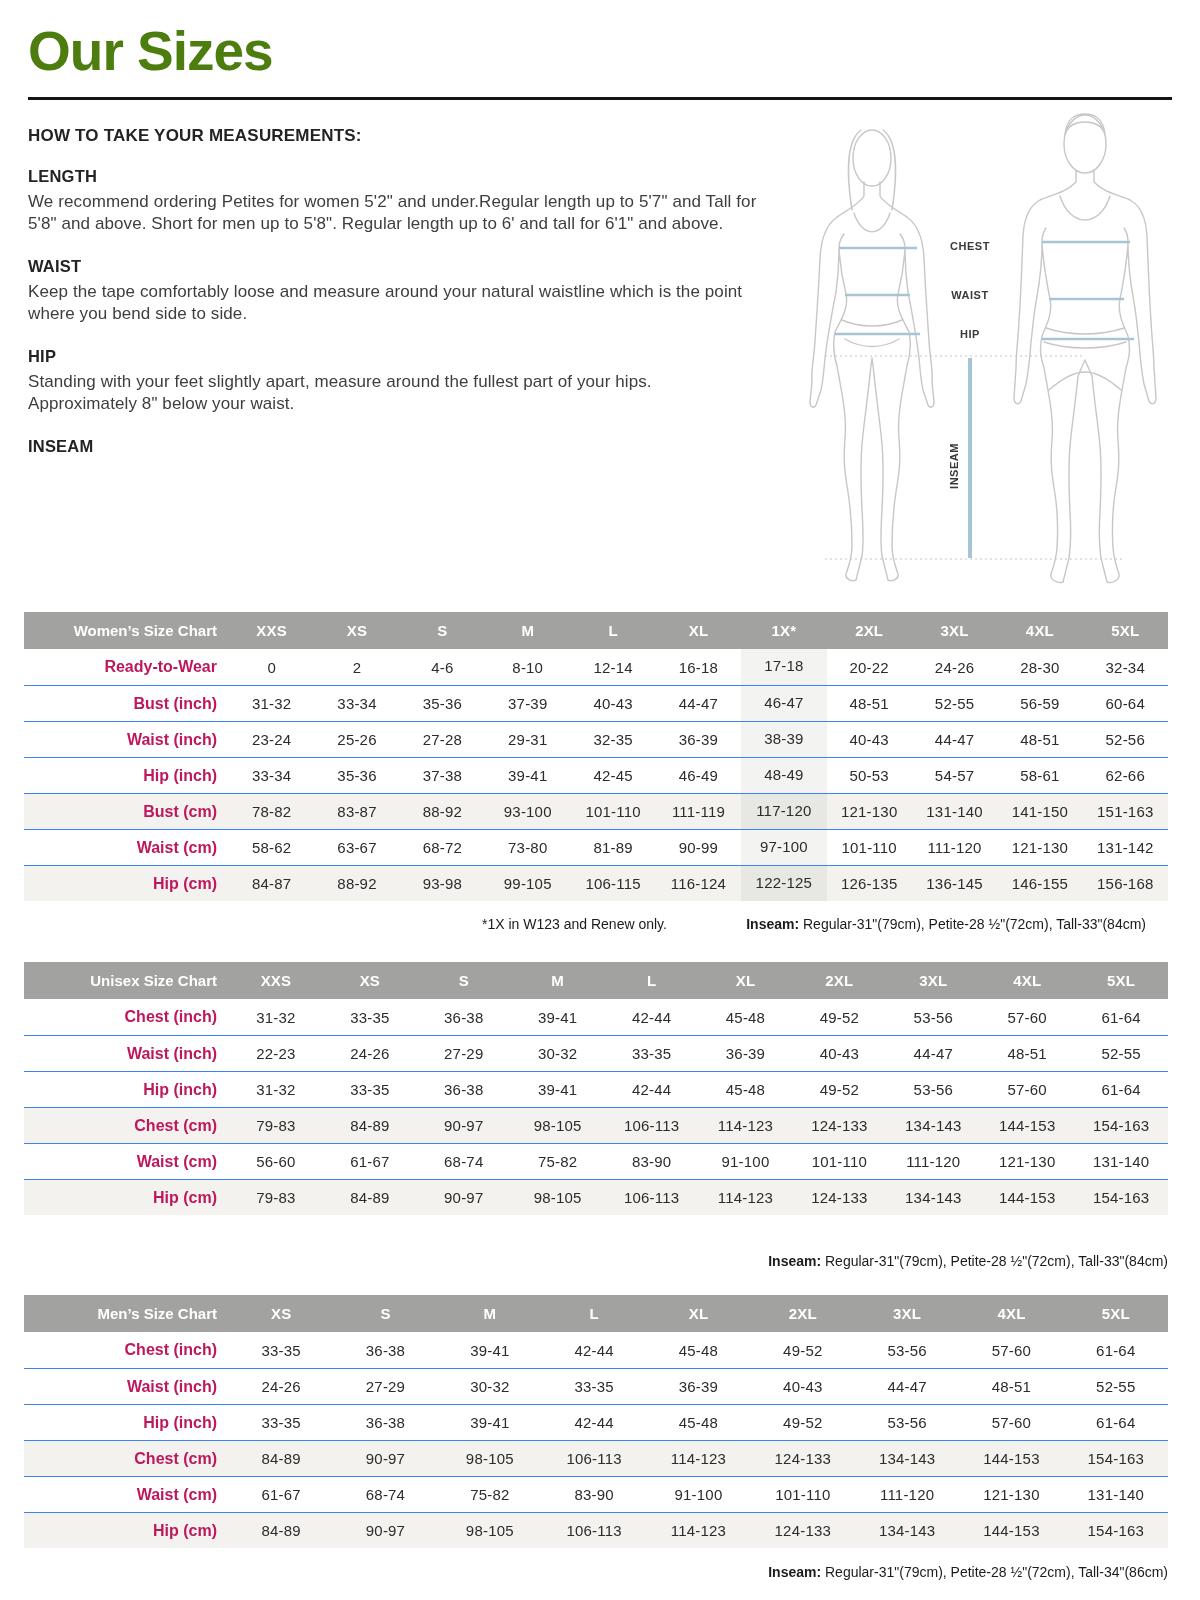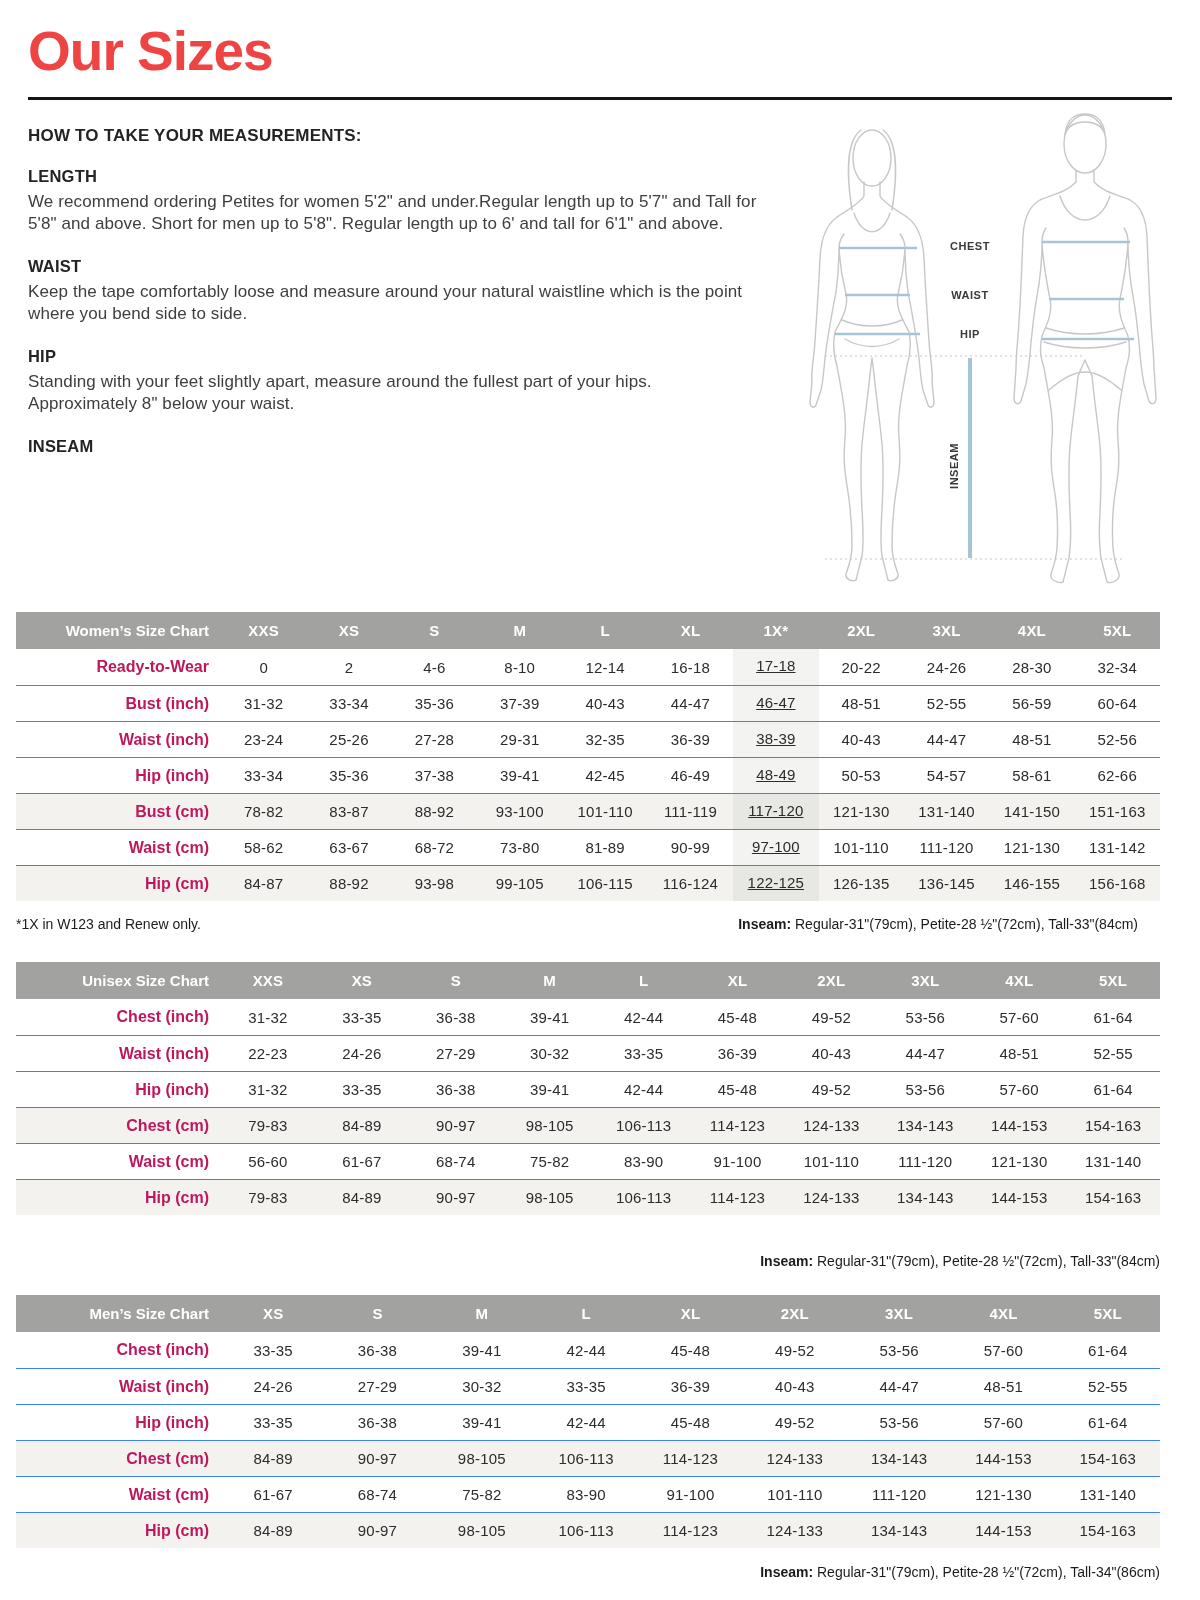--- a/index.html
+++ b/index.html
@@ -1,49 +1,49 @@
 <!DOCTYPE html>
 <html><head>
 <meta charset="utf-8">
 <style>
   * { box-sizing: border-box; }
   html,body { margin:0; padding:0; background:#fff; }
   body { font-family:"Liberation Sans", sans-serif; color:#1e1e1e; }
   .page { position:relative; width:1200px; height:1600px; background:#fff; overflow:hidden; }
 
-  .page-title { margin:24px 0 12px 28px; font-size:55px; line-height:1; font-weight:800; letter-spacing:-1px; color:#ef4444; }
+  .page-title { margin:24px 0 12px 28px; font-size:55px; line-height:1; font-weight:800; letter-spacing:-1px; color:#4d7c0f; }
   .title-rule { margin:18px 28px 0 28px; border:none; border-top:3px solid #151515; }
 
   .howto { margin:26px 28px 0 28px; width:730px; }
   .howto-heading { font-size:17px; font-weight:800; color:#232323; letter-spacing:.2px; }
   .meas-section h3 { margin:21px 0 5px 0; font-size:16.5px; font-weight:800; color:#232323; letter-spacing:.2px; }
   .meas-section p { margin:0; font-size:17px; line-height:1.32; color:#3e3e3e; letter-spacing:.1px; }
 
   .figure { position:absolute; left:788px; top:106px; width:384px; height:484px; }
   .figure svg { width:100%; height:100%; }
   .outline { fill:none; stroke:#c7c7c7; stroke-width:1.4; stroke-linejoin:round; stroke-linecap:round; }
   .blue-line { stroke:#a6c5d4; stroke-width:2.6; }
   .blue-line-v { stroke:#a6c5d4; stroke-width:4; }
   .dot { stroke:#c6c6c6; stroke-width:1.2; stroke-dasharray:2 3; }
   .diag-label { font-family:"Liberation Sans",sans-serif; font-size:11px; font-weight:700; fill:#3a3a3a; letter-spacing:.5px; }
 
-  .tables-wrap { position:absolute; left:16px; top:612px; width:1144px; }
+  .tables-wrap { position:absolute; left:24px; top:612px; width:1144px; }
   .size-table { width:100%; }
   .trow { display:flex; align-items:center; height:36px; background:#fff; }
   .trow.thead { height:37px; background:#a2a2a0; }
   .trow.shaded { background:#f3f2ef; }
   .trow.data + .trow.data { border-top:1px solid #3b82f6; }
   .tlabel { width:205px; padding-right:12px; text-align:right; font-size:16px; font-weight:700; color:#be185d; }
   .tcell { flex:1; text-align:center; font-size:15px; color:#2c2c2c; letter-spacing:.2px; }
   .thead .tlabel { font-size:15px; color:#fff; }
   .thead .tcell { font-size:15px; font-weight:700; color:#fff; }
-  .tcell.hl { background:rgba(90,90,75,0.075); align-self:stretch; line-height:34px;text-decoration:underline; }
+  .tcell.hl { background:rgba(90,90,75,0.075); align-self:stretch; line-height:34px; }
 
   .footnote-row { display:flex; justify-content:space-between; margin-top:15px; font-size:14px; color:#1b1b1b; }
-  .fn-left { }
+  .fn-left { margin-left:458px; }
   .fn-right { margin-right:22px; }
   .footnote-right { text-align:right; font-size:14px; color:#1b1b1b; }
   .fn-bold { font-weight:700; }
   .gap-a { margin-top:30px; }
   .gap-b { margin-top:38px; }
   .gap-c { margin-top:26px; }
   .gap-d { margin-top:16px; }
 </style>
 </head>
 <body>

